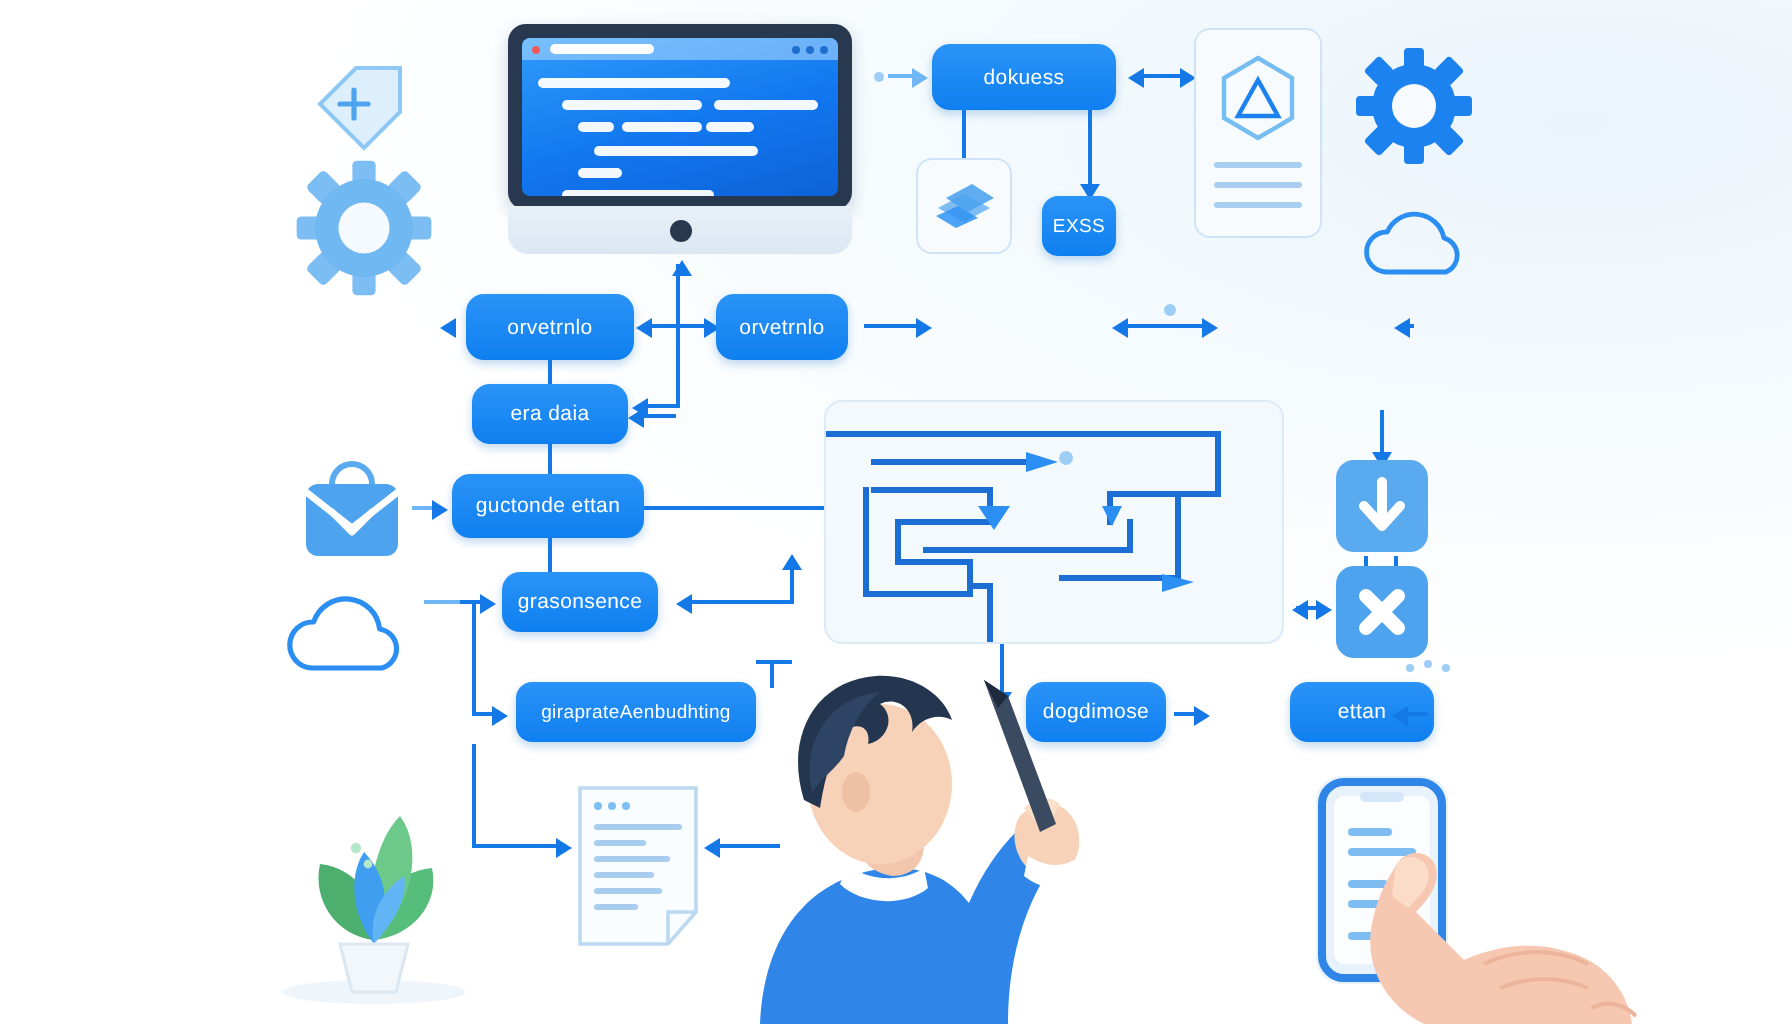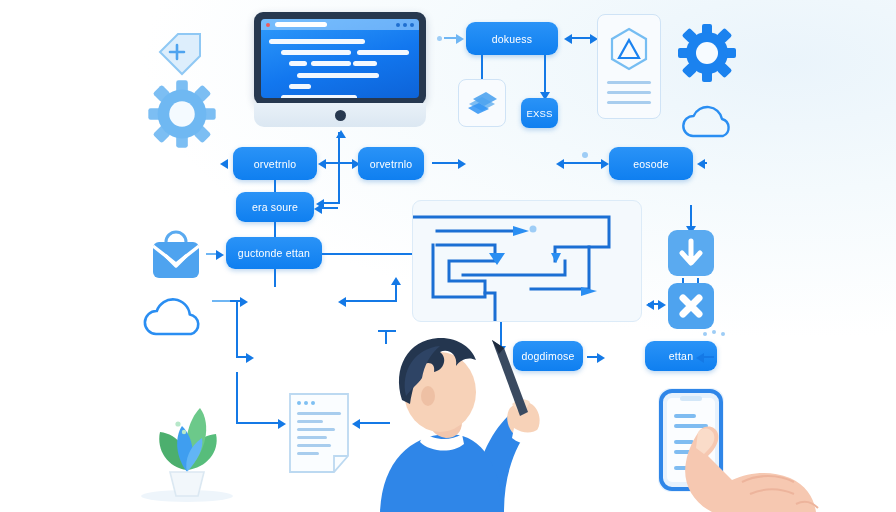--- a/index.html
+++ b/index.html
@@ -218,41 +218,41 @@
 
   <div class="ln lnh" style="left:432px;top:162px;width:30px"></div>
   <div class="arrow ar" style="left:458px;top:158.5px"></div>
 
 
   <div class="ln lnh" style="left:563px;top:162px;width:42px"></div>
   <div class="arrow al" style="left:556px;top:158.5px"></div>
   <div class="arrow ar" style="left:601px;top:158.5px"></div>
   <div class="dot lt" style="left:582px;top:152px;width:6px;height:6px"></div>
 
-  <div class="node" style="left:609px;top:147px;width:84px;height:33px">eosode</div>
   <div class="arrow al" style="left:697px;top:158.5px"></div>
 
   <div class="ln lnh" style="left:705px;top:162px;width:2px"></div>
 
   <div class="ln lnv" style="left:274px;top:180px;height:16px"></div>
-  <div class="node" style="left:236px;top:192px;width:78px;height:30px">era soure</div>
+  <div class="node" style="left:236px;top:192px;width:78px;height:30px">era daia</div>
   <div class="ln lnh" style="left:318px;top:207px;width:20px"></div>
   <div class="arrow al" style="left:314px;top:203.5px"></div>
 
   <div class="ln lnv" style="left:274px;top:222px;height:18px"></div>
   <div class="node" style="left:226px;top:237px;width:96px;height:32px">guctonde ettan</div>
 
   <div class="ln lnh" style="left:322px;top:253px;width:148px"></div>
   <div class="ln lnv" style="left:468px;top:253px;height:52px"></div>
   <div class="ln lnh" style="left:468px;top:303px;width:18px"></div>
 
   <div class="ln lnh lt" style="left:206px;top:253px;width:12px"></div>
   <div class="arrow ar" style="left:216px;top:249.5px"></div>
 
   <div class="ln lnv" style="left:274px;top:269px;height:18px"></div>
+  <div class="node" style="left:251px;top:286px;width:78px;height:30px">grasonsence</div>
 
   <div class="ln lnh lt" style="left:212px;top:300px;width:18px"></div>
   <div class="ln lnh" style="left:230px;top:300px;width:12px"></div>
   <div class="arrow ar" style="left:240px;top:296.5px"></div>
 
   <div class="ln lnh" style="left:345px;top:300px;width:52px"></div>
   <div class="arrow al" style="left:338px;top:296.5px"></div>
   <div class="ln lnv" style="left:395px;top:283px;height:19px"></div>
   <div class="arrow au" style="left:391px;top:277px"></div>
 
@@ -295,20 +295,21 @@
     <svg width="46" height="46" viewBox="0 0 46 46">
       <rect x="0" y="0" width="46" height="46" rx="9" fill="#4ea3ef"></rect>
       <path d="M15 15 L31 31 M31 15 L15 31" stroke="#ffffff" stroke-width="7" stroke-linecap="round"></path>
     </svg>
   </div>
 
   <div class="ln lnh" style="left:648px;top:303px;width:14px"></div>
   <div class="arrow ar" style="left:658px;top:299.5px"></div>
   <div class="arrow al" style="left:646px;top:299.5px"></div>
 
+  <div class="node sm" style="left:258px;top:341px;width:120px;height:30px">giraprateAenbudhting</div>
   <div class="ln lnh" style="left:236px;top:356px;width:14px"></div>
   <div class="arrow ar" style="left:246px;top:352.5px"></div>
 
   <div class="ln lnv" style="left:236px;top:300px;height:58px"></div>
 
   <div class="ln lnv" style="left:385px;top:330px;height:14px"></div>
   <div class="ln lnh" style="left:378px;top:330px;width:18px"></div>
 
   <div class="ln lnv" style="left:500px;top:322px;height:26px"></div>
   <div class="arrow ad" style="left:496px;top:346px"></div>

